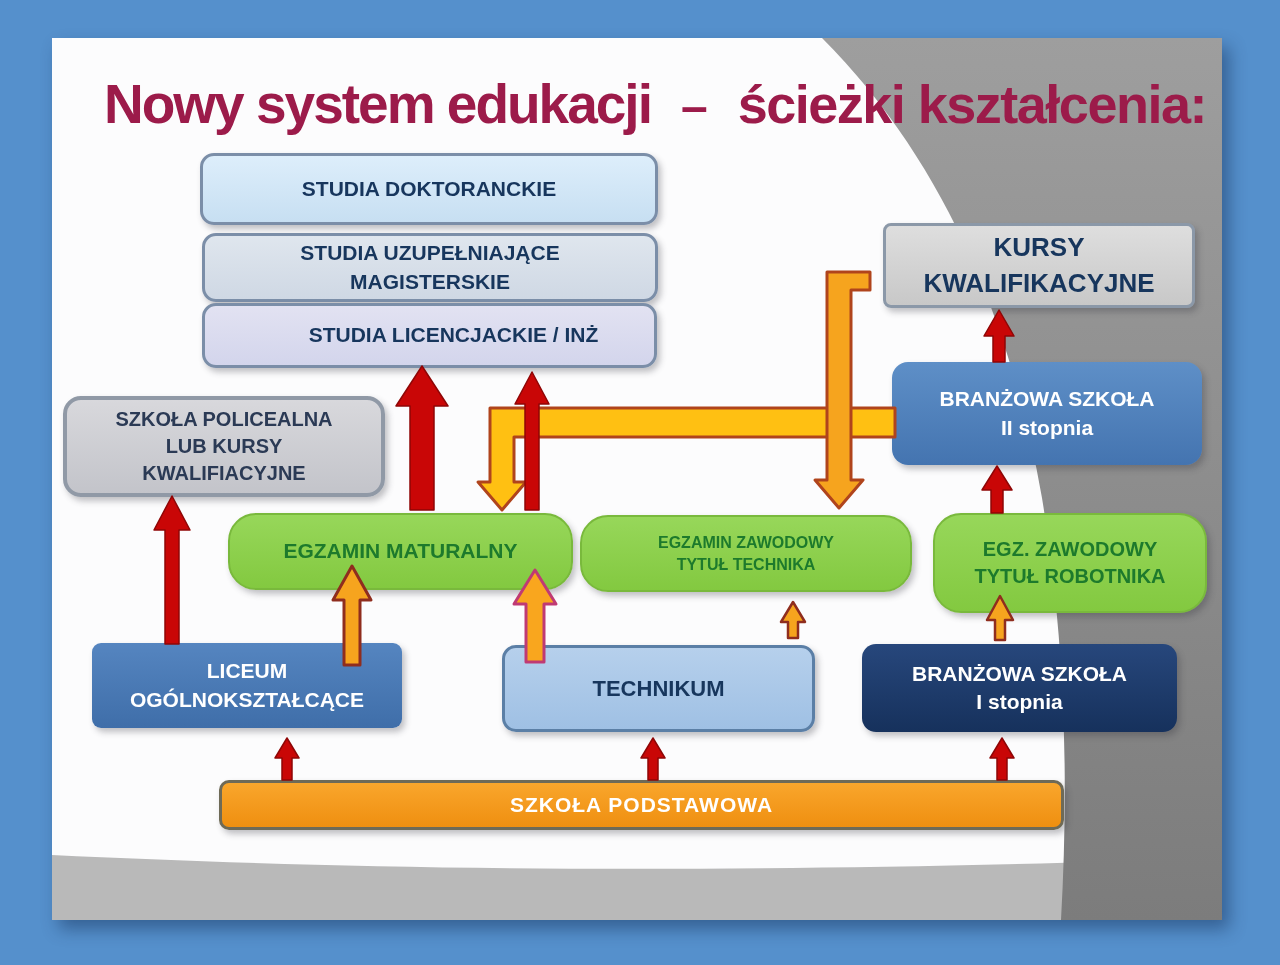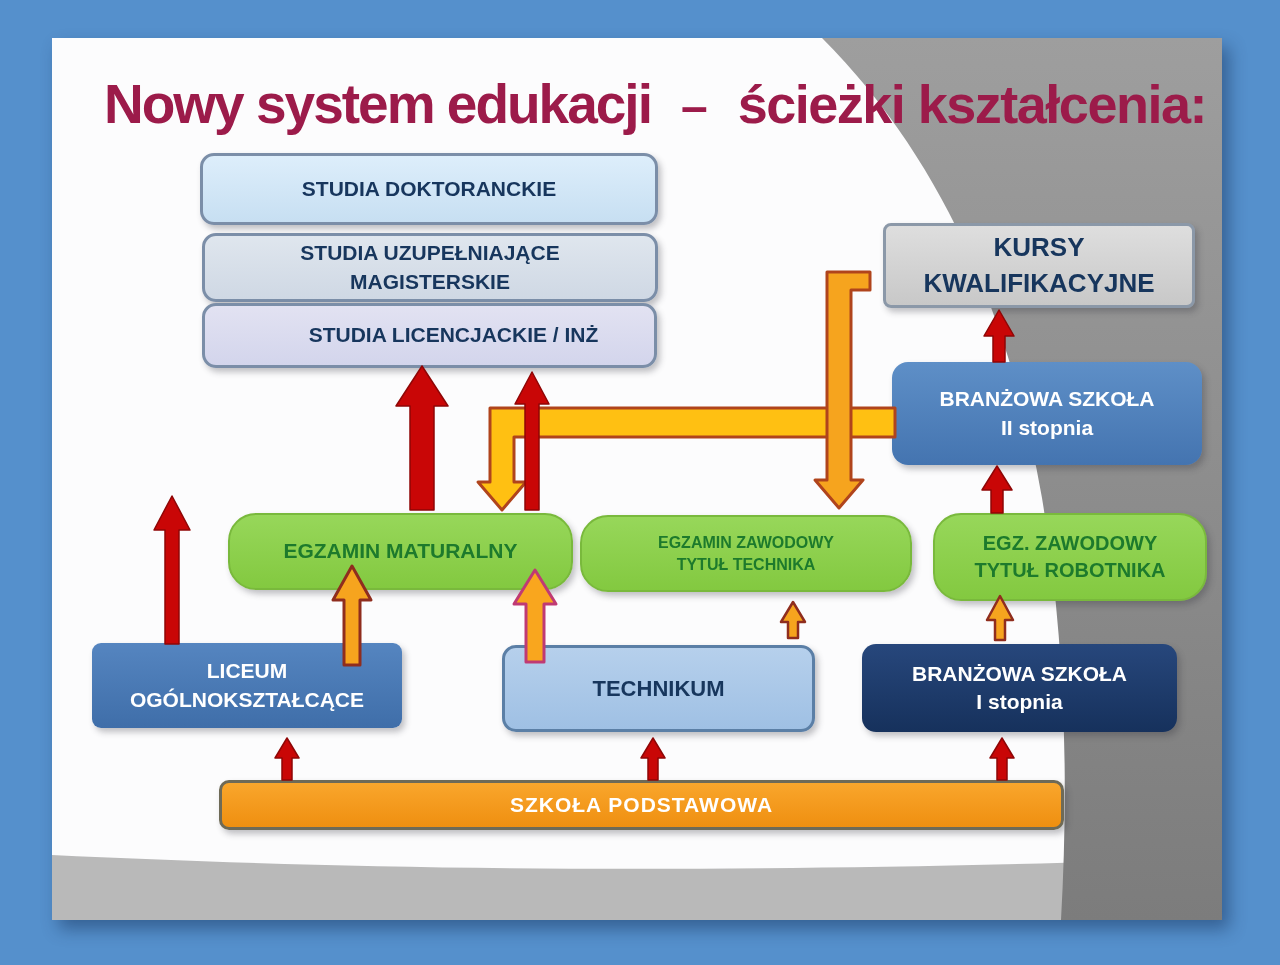--- a/index.html
+++ b/index.html
@@ -88,31 +88,36 @@
     <div class="box b-gray" style="left:831px;top:185px;width:312px;height:85px">
       <span>KURSY</span>
       <span>KWALIFIKACYJNE</span>
     </div>
 
     <div class="box b-blue" style="left:840px;top:324px;width:310px;height:103px">
       <span>BRANŻOWA SZKOŁA</span>
       <span>II stopnia</span>
     </div>
 
+    <div class="box b-gray2" style="left:11px;top:358px;width:322px;height:101px">
+      <span>SZKOŁA POLICEALNA</span>
+      <span>LUB KURSY</span>
+      <span>KWALIFIACYJNE</span>
+    </div>
 
     <div class="box b-green" style="left:176px;top:475px;width:345px;height:77px;font-size:21px">
       <span>EGZAMIN MATURALNY</span>
     </div>
 
     <div class="box b-green" style="left:528px;top:477px;width:332px;height:77px;font-size:16px">
       <span>EGZAMIN ZAWODOWY</span>
       <span>TYTUŁ TECHNIKA</span>
     </div>
 
-    <div class="box b-green" style="left:881px;top:475px;width:274px;height:88px;font-size:20px">
+    <div class="box b-green" style="left:881px;top:475px;width:274px;height:100px;font-size:20px">
       <span>EGZ. ZAWODOWY</span>
       <span>TYTUŁ ROBOTNIKA</span>
     </div>
 
     <div class="box b-blue2" style="left:40px;top:605px;width:310px;height:85px">
       <span>LICEUM</span>
       <span>OGÓLNOKSZTAŁCĄCE</span>
     </div>
 
     <div class="box b-ltblue" style="left:450px;top:607px;width:313px;height:87px">

